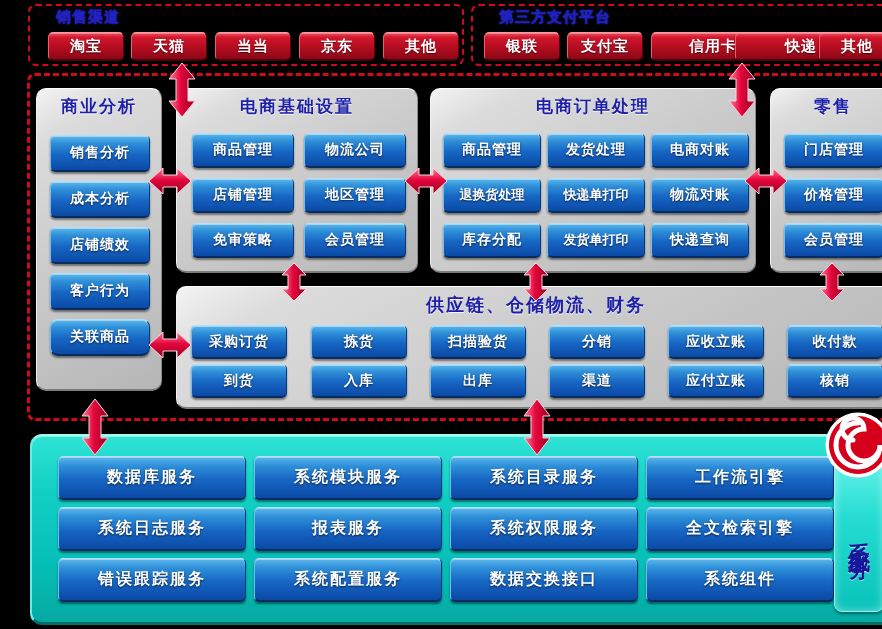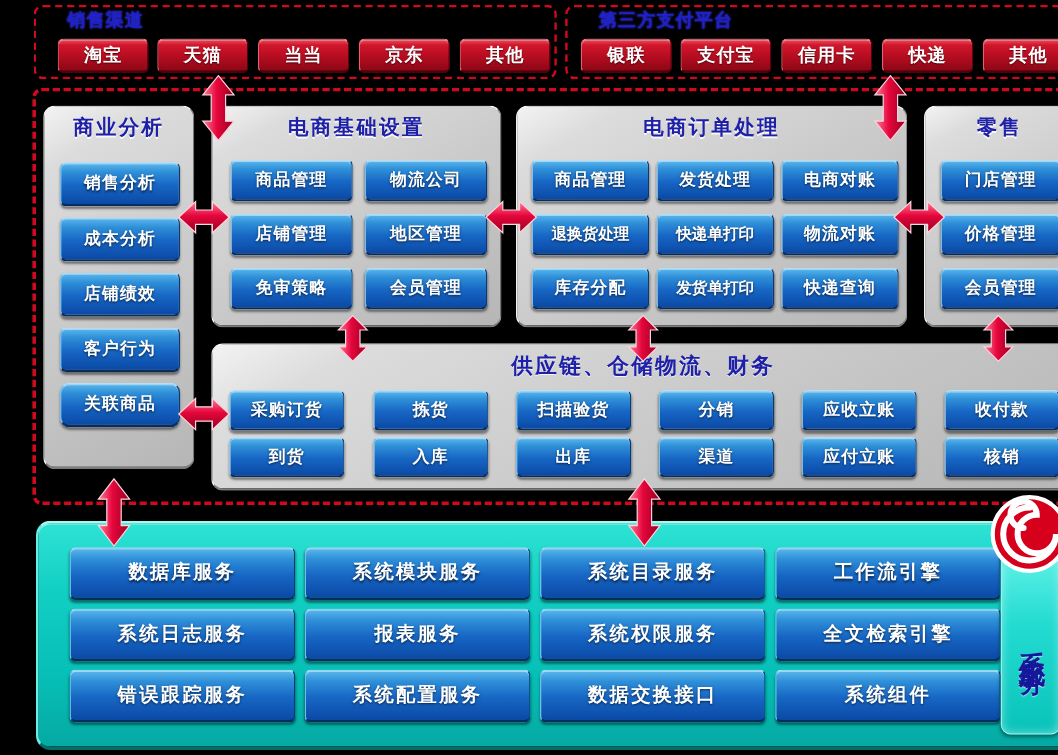--- a/index.html
+++ b/index.html
@@ -132,22 +132,22 @@
     <div class="red-btn" style="position:absolute;left:101px;top:26px;width:74px;height:26px;">天猫</div>
     <div class="red-btn" style="position:absolute;left:185px;top:26px;width:74px;height:26px;">当当</div>
     <div class="red-btn" style="position:absolute;left:269px;top:26px;width:74px;height:26px;">京东</div>
     <div class="red-btn" style="position:absolute;left:353px;top:26px;width:74px;height:26px;">其他</div>
   </div>
 
   <div class="chan-bar" style="left:447px;width:431px;">
     <div class="chan-title">第三方支付平台</div>
     <div class="red-btn" style="position:absolute;left:11px;top:26px;width:74px;height:26px;">银联</div>
     <div class="red-btn" style="position:absolute;left:94px;top:26px;width:74px;height:26px;">支付宝</div>
-    <div class="red-btn" style="position:absolute;left:178px;top:26px;width:74px;height:26px;">信用卡</div>
-    <div class="red-btn" style="position:absolute;left:262px;top:26px;width:74px;height:26px;">快递</div>
+    <div class="red-btn" style="position:absolute;left:178px;top:26px;width:74px;height:26px;padding-left:24px;">信用卡</div>
+    <div class="red-btn" style="position:absolute;left:262px;top:26px;width:74px;height:26px;padding-left:28px;">快递</div>
     <div class="red-btn" style="position:absolute;left:346px;top:26px;width:74px;height:26px;">其他</div>
   </div>
 
   <div id="main-frame"></div>
 
   <div class="grey-panel" style="left:12px;top:88px;width:124px;height:300px;">
     <div class="panel-title">商业分析</div>
     <div class="blue-btn" style="position:absolute;left:13px;top:46px;width:98px;height:34px;">销售分析</div>
     <div class="blue-btn" style="position:absolute;left:13px;top:92px;width:98px;height:34px;">成本分析</div>
     <div class="blue-btn" style="position:absolute;left:13px;top:138px;width:98px;height:34px;">店铺绩效</div>

